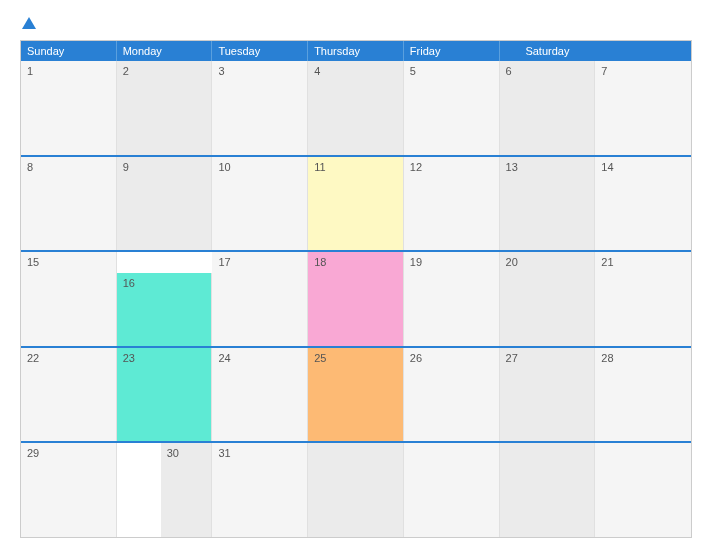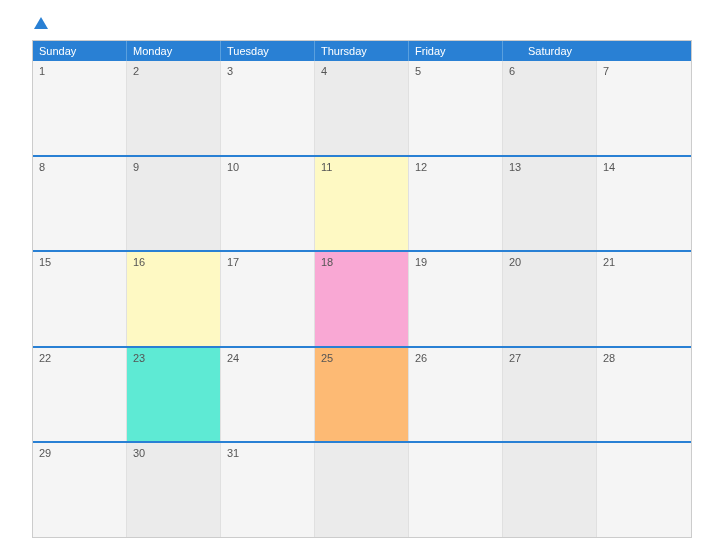--- a/index.html
+++ b/index.html
@@ -6,21 +6,21 @@
     body {
       width: 712px;
       height: 550px;
       background: #fff;
       font-family: Arial, sans-serif;
       overflow: hidden;
     }
     .page {
       width: 712px;
       height: 550px;
-      padding: 18px 20px 12px 32px;
+      padding: 18px 20px 12px 20px;
       display: flex;
       flex-direction: column;
     }
     .header {
       display: flex;
       align-items: center;
       justify-content: space-between;
       margin-bottom: 10px;
     }
     .logo {
@@ -200,21 +200,21 @@
             <span class="day-num">13</span>
           </div>
           <div class="day-cell">
             <span class="day-num">14</span>
           </div>
         </div>
         <div class="week">
           <div class="day-cell">
             <span class="day-num">15</span>
           </div>
-          <div class="day-cell" style="background: #fef9c3;">
+          <div class="day-cell" style="background: #5eead4; margin-top: 21px;">
             <span class="day-num">16</span>
           </div>
           <div class="day-cell">
             <span class="day-num">17</span>
           </div>
           <div class="day-cell" style="background: #f9a8d4;">
             <span class="day-num">18</span>
           </div>
           <div class="day-cell">
             <span class="day-num">19</span>
@@ -246,21 +246,21 @@
             <span class="day-num">27</span>
           </div>
           <div class="day-cell">
             <span class="day-num">28</span>
           </div>
         </div>
         <div class="week">
           <div class="day-cell">
             <span class="day-num">29</span>
           </div>
-          <div class="day-cell" style="background: rgb(235, 235, 235);">
+          <div class="day-cell" style="background: rgb(235, 235, 235); margin-left: 44px;">
             <span class="day-num">30</span>
           </div>
           <div class="day-cell">
             <span class="day-num">31</span>
           </div>
           <div class="day-cell empty" style="background: rgb(235, 235, 235);"></div>
           <div class="day-cell empty"></div>
           <div class="day-cell empty" style="background: rgb(235, 235, 235);"></div>
           <div class="day-cell empty"></div>
         </div>

